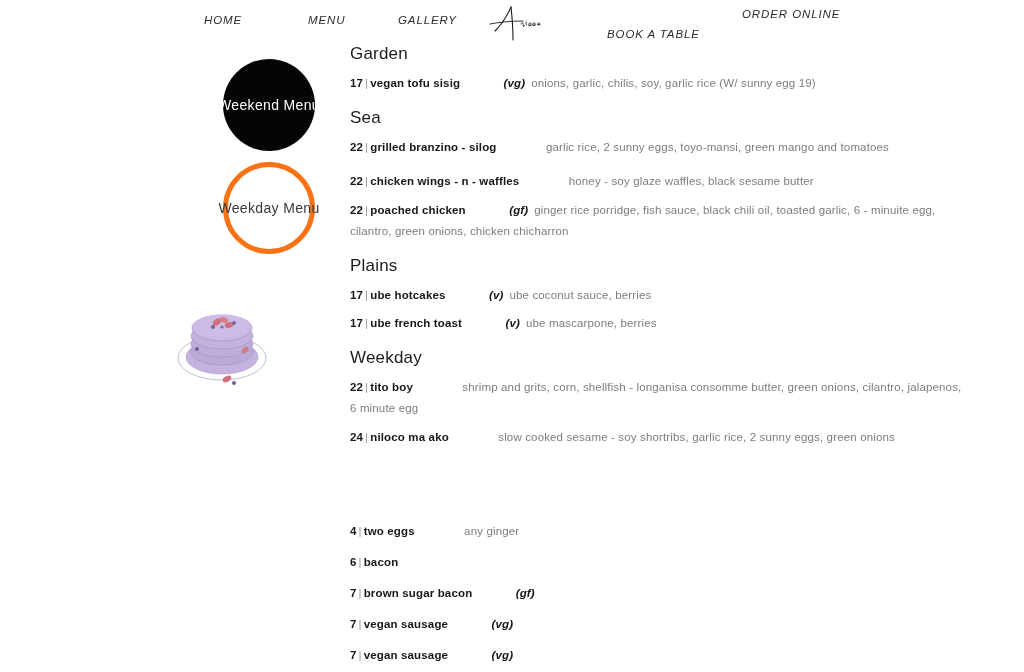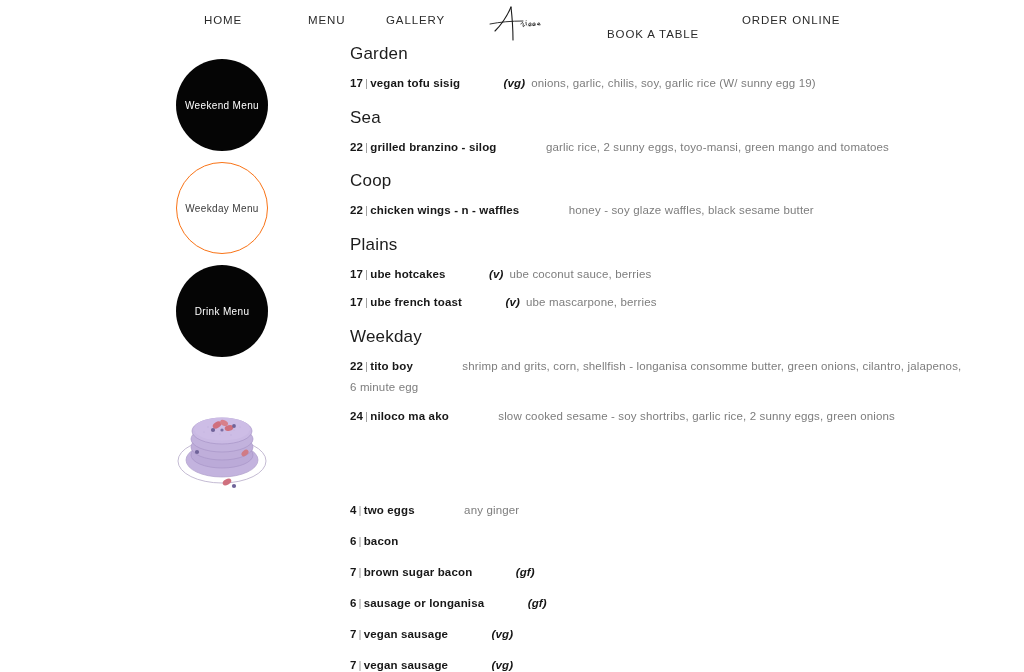--- a/index.html
+++ b/index.html
@@ -13,35 +13,36 @@
     -webkit-font-smoothing: antialiased;
   }
 
   
   .navbar {
     position: relative;
     width: 1024px;
     height: 44px;
     display: flex;
     align-items: center;
+    font-style: italic;
   }
   .nav-link {
     position: absolute;
     font-size: 11.5px;
     letter-spacing: 0.9px;
     color: #2b2b2b;
     white-space: nowrap;
     text-decoration: none;
     cursor: pointer;
   }
   .nav-home     { left: 204px;  top: 14px; }
   .nav-menu     { left: 308px;  top: 14px; }
-  .nav-gallery  { left: 386px;  top: 14px; }
+  .nav-gallery  { left: 398px;  top: 14px; }
   .nav-book     { left: 607px;  top: 28px; }
-  .nav-order    { left: 742px;  top: 14px; }
+  .nav-order    { left: 742px;  top: 8px; }
 
   .brand-logo {
     position: absolute;
     left: 483px;
     top: 0px;
     width: 72px;
     height: 44px;
   }
 
   
@@ -60,32 +61,33 @@
   }
   .menu-circle {
     width: 92px;
     height: 92px;
     border-radius: 50%;
     display: flex;
     align-items: center;
     justify-content: center;
     margin-bottom: 11px;
     cursor: pointer;
-    font-size: 10px;
+    font-size: 14px;
     letter-spacing: 0.35px;
     white-space: nowrap;
+    margin-left: 47px;
   }
   .menu-circle.filled {
     background: #050505;
     color: #ffffff;
   }
   .menu-circle.outlined {
     background: #ffffff;
     color: #3a3a3a;
-    border: 1px solid #f97316;
+    border: 5px solid #f97316;
   }
 
   .rail-illustration {
     margin-top: 29px;
     width: 104px;
     height: 104px;
     margin-left: -6px;
   }
 
   
@@ -170,23 +172,20 @@
   <div class="rail">
 
     <div class="menu-circle filled">
       <span>Weekend Menu</span>
     </div>
 
     <div class="menu-circle outlined">
       <span>Weekday Menu</span>
     </div>
 
-    <div class="menu-circle filled">
-      <span>Drink Menu</span>
-    </div>
 
     
     <svg class="rail-illustration" viewBox="0 0 104 104">
 
       <ellipse cx="52" cy="64" rx="44" ry="22" fill="#ffffff" stroke="#b5aac8" stroke-width="0.8"></ellipse>
       <ellipse cx="52" cy="63" rx="36" ry="17" fill="#c3b3de" stroke="#b0a0cc" stroke-width="0.7"></ellipse>
 
       <ellipse cx="52" cy="58" rx="31" ry="13" fill="#bbaad8" stroke="#a795c7" stroke-width="0.7"></ellipse>
       <ellipse cx="52" cy="50" rx="31" ry="13" fill="#bfaeda" stroke="#a795c7" stroke-width="0.7"></ellipse>
       <ellipse cx="52" cy="42" rx="31" ry="13" fill="#c2b2dd" stroke="#a795c7" stroke-width="0.7"></ellipse>
@@ -233,25 +232,28 @@
 
     <div class="section">
       <div class="section-heading">Sea</div>
       <div class="menu-item">
         <span class="price">22</span><span class="sep">|</span><span class="dish">grilled branzino - silog</span>
         <span class="tag"></span><span class="desc">garlic rice, 2 sunny eggs, toyo-mansi, green mango and tomatoes</span>
       </div>
     </div>
 
     <div class="section">
-      <div class="section-heading">Coop</div>
       <div class="menu-item">
         <span class="price">22</span><span class="sep">|</span><span class="dish">chicken wings - n - waffles</span>
         <span class="tag"></span><span class="desc">honey - soy glaze waffles, black sesame butter</span>
       </div>
+      <div class="menu-item">
+        <span class="price">22</span><span class="sep">|</span><span class="dish">poached chicken</span>
+        <span class="tag">(gf)</span><span class="desc">ginger rice porridge, fish sauce, black chili oil, toasted garlic, 6 - minuite egg, cilantro, green onions, chicken chicharron</span>
+      </div>
     </div>
 
     <div class="section">
       <div class="section-heading">Plains</div>
       <div class="menu-item">
         <span class="price">17</span><span class="sep">|</span><span class="dish">ube hotcakes</span>
         <span class="tag">(v)</span><span class="desc">ube coconut sauce, berries</span>
       </div>
       <div class="menu-item">
         <span class="price">17</span><span class="sep">|</span><span class="dish">ube french toast</span>
@@ -280,24 +282,20 @@
       </div>
       <div class="menu-item">
         <span class="price">6</span><span class="sep">|</span><span class="dish">bacon</span>
         <span class="tag"></span><span class="desc"></span>
       </div>
       <div class="menu-item">
         <span class="price">7</span><span class="sep">|</span><span class="dish">brown sugar bacon</span>
         <span class="tag">(gf)</span><span class="desc"></span>
       </div>
       <div class="menu-item">
-        <span class="price">6</span><span class="sep">|</span><span class="dish">sausage or longanisa</span>
-        <span class="tag">(gf)</span><span class="desc"></span>
-      </div>
-      <div class="menu-item">
         <span class="price">7</span><span class="sep">|</span><span class="dish">vegan sausage</span>
         <span class="tag">(vg)</span><span class="desc"></span>
       </div>
       <div class="menu-item">
         <span class="price">7</span><span class="sep">|</span><span class="dish">vegan sausage</span>
         <span class="tag">(vg)</span><span class="desc"></span>
       </div>
     </div>
 
   </div>

